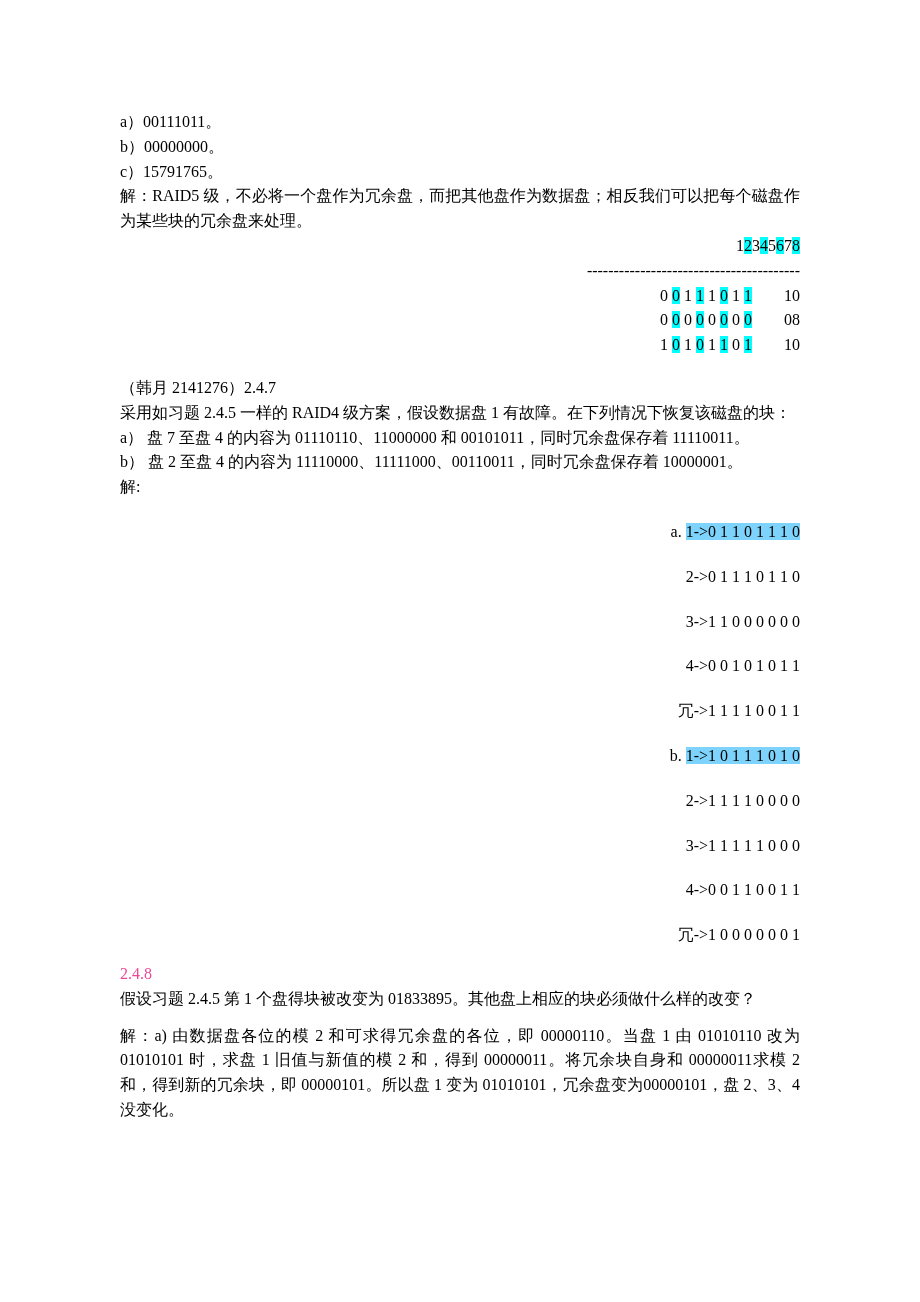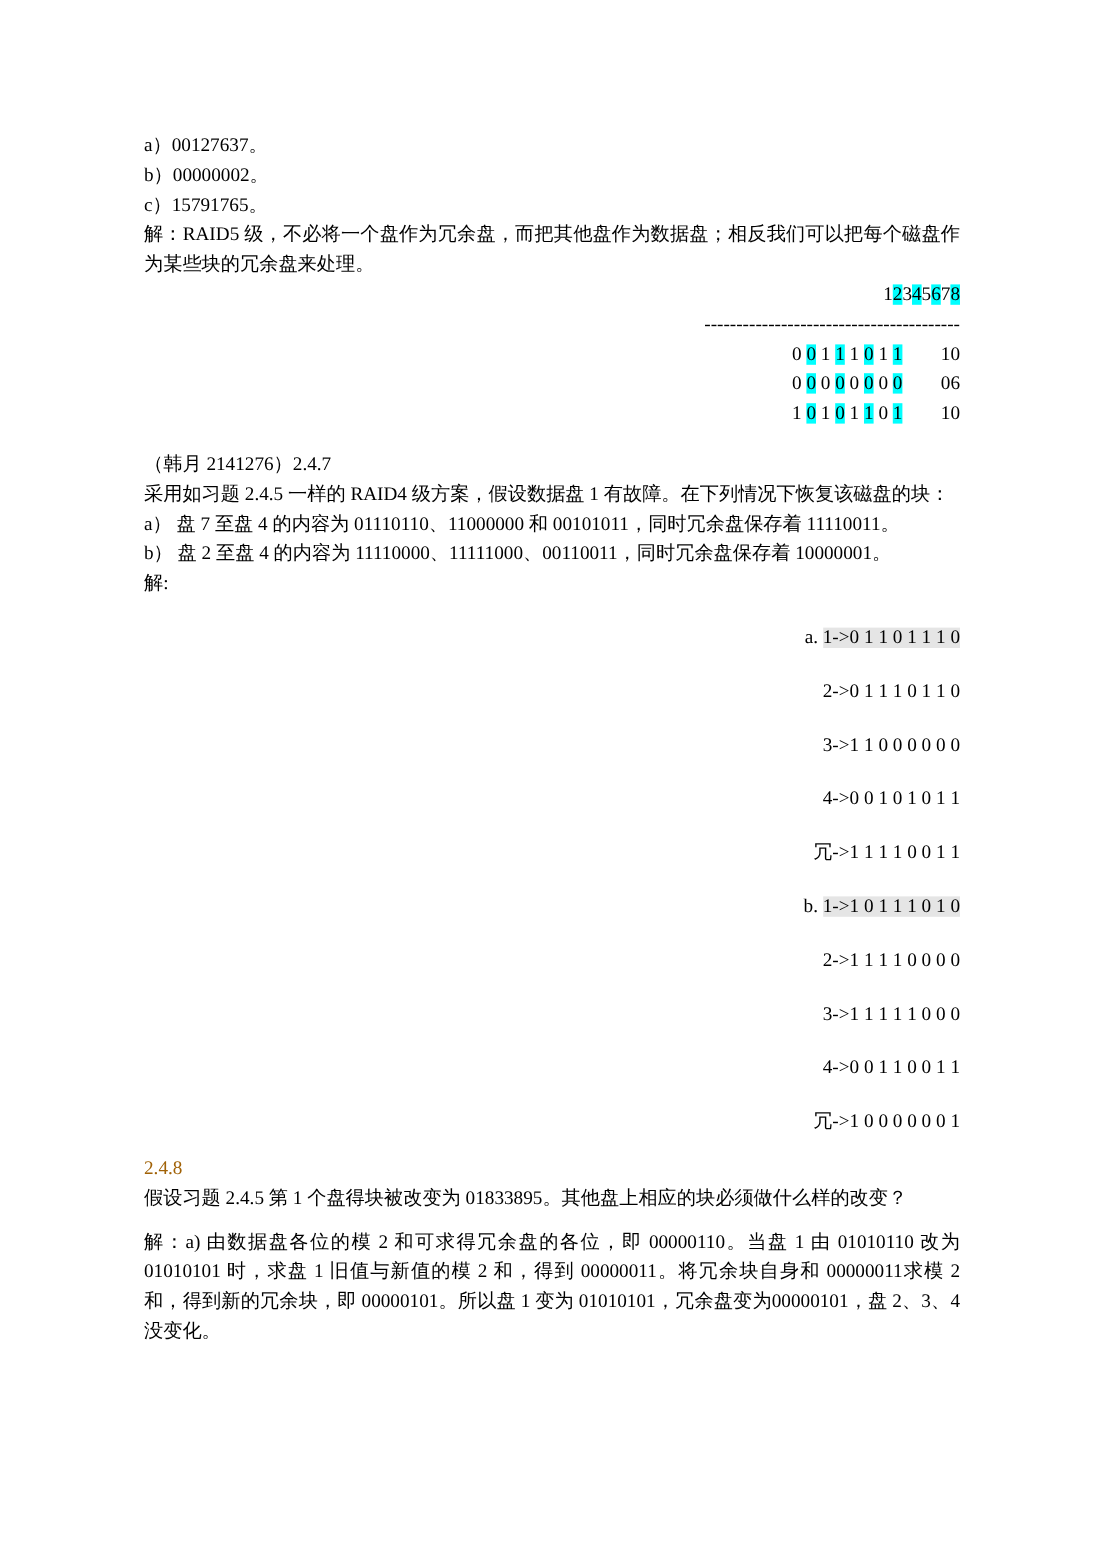--- a/index.html
+++ b/index.html
@@ -18,28 +18,28 @@
   line-height: 1.55;
 }
 .line {
   white-space: pre;
   text-align: right;
 }
 .cyan {
   background: #00ffff;
 }
 .yellow {
-  background: #e5e5e5;
+  background: #7dd3fc;
   font-family: Liberation Serif, serif;
 }
 .bold {
   font-weight: normal;
 }
 .red {
-  color: #a16207;
+  color: #ec4899;
 }
 .sec247 {
   margin-top: 18px;
 }
 .sec248 {
   margin-top: 14px;
 }
 .spacer {
   height: 20px;
 }
@@ -47,30 +47,30 @@
   height: 12px;
 }
 .justify {
   text-align: justify;
   text-justify: inter-ideograph;
 }
 </style>
 </head>
 <body>
 
-<div>a）00127637。</div>
-<div>b）00000002。</div>
+<div>a）00111011。</div>
+<div>b）00000000。</div>
 <div>c）15791765。</div>
 <div class="justify">解：RAID5 级，不必将一个盘作为冗余盘，而把其他盘作为数据盘；相反我们可以把每个磁盘作为某些块的冗余盘来处理。</div>
 
 <div class="line"><span>  1</span><span class="cyan">2</span><span>3</span><span class="cyan">4</span><span>5</span><span class="cyan">6</span><span>7</span><span class="cyan">8</span></div>
 <div class="line">----------------------------------------</div>
 
 <div class="line"><span>  0 </span><span class="cyan">0</span><span> 1 </span><span class="cyan">1</span><span> 1 </span><span class="cyan">0</span><span> 1 </span><span class="cyan">1</span><span>        10</span></div>
-<div class="line"><span>  0 </span><span class="cyan">0</span><span> 0 </span><span class="cyan">0</span><span> 0 </span><span class="cyan">0</span><span> 0 </span><span class="cyan">0</span><span>        06</span></div>
+<div class="line"><span>  0 </span><span class="cyan">0</span><span> 0 </span><span class="cyan">0</span><span> 0 </span><span class="cyan">0</span><span> 0 </span><span class="cyan">0</span><span>        08</span></div>
 <div class="line"><span>  1 </span><span class="cyan">0</span><span> 1 </span><span class="cyan">0</span><span> 1 </span><span class="cyan">1</span><span> 0 </span><span class="cyan">1</span><span>        10</span></div>
 
 <div class="sec247 bold"><span>（韩月  2141276）</span><span>2.4.7</span></div>
 <div class="justify">采用如习题 2.4.5 一样的 RAID4 级方案，假设数据盘 1 有故障。在下列情况下恢复该磁盘的块：</div>
 <div>a） 盘 7 至盘 4 的内容为 01110110、11000000 和 00101011，同时冗余盘保存着 11110011。</div>
 <div>b） 盘 2 至盘 4 的内容为 11110000、11111000、00110011，同时冗余盘保存着 10000001。</div>
 <div>解:</div>
 
 <div class="spacer"></div>
 

